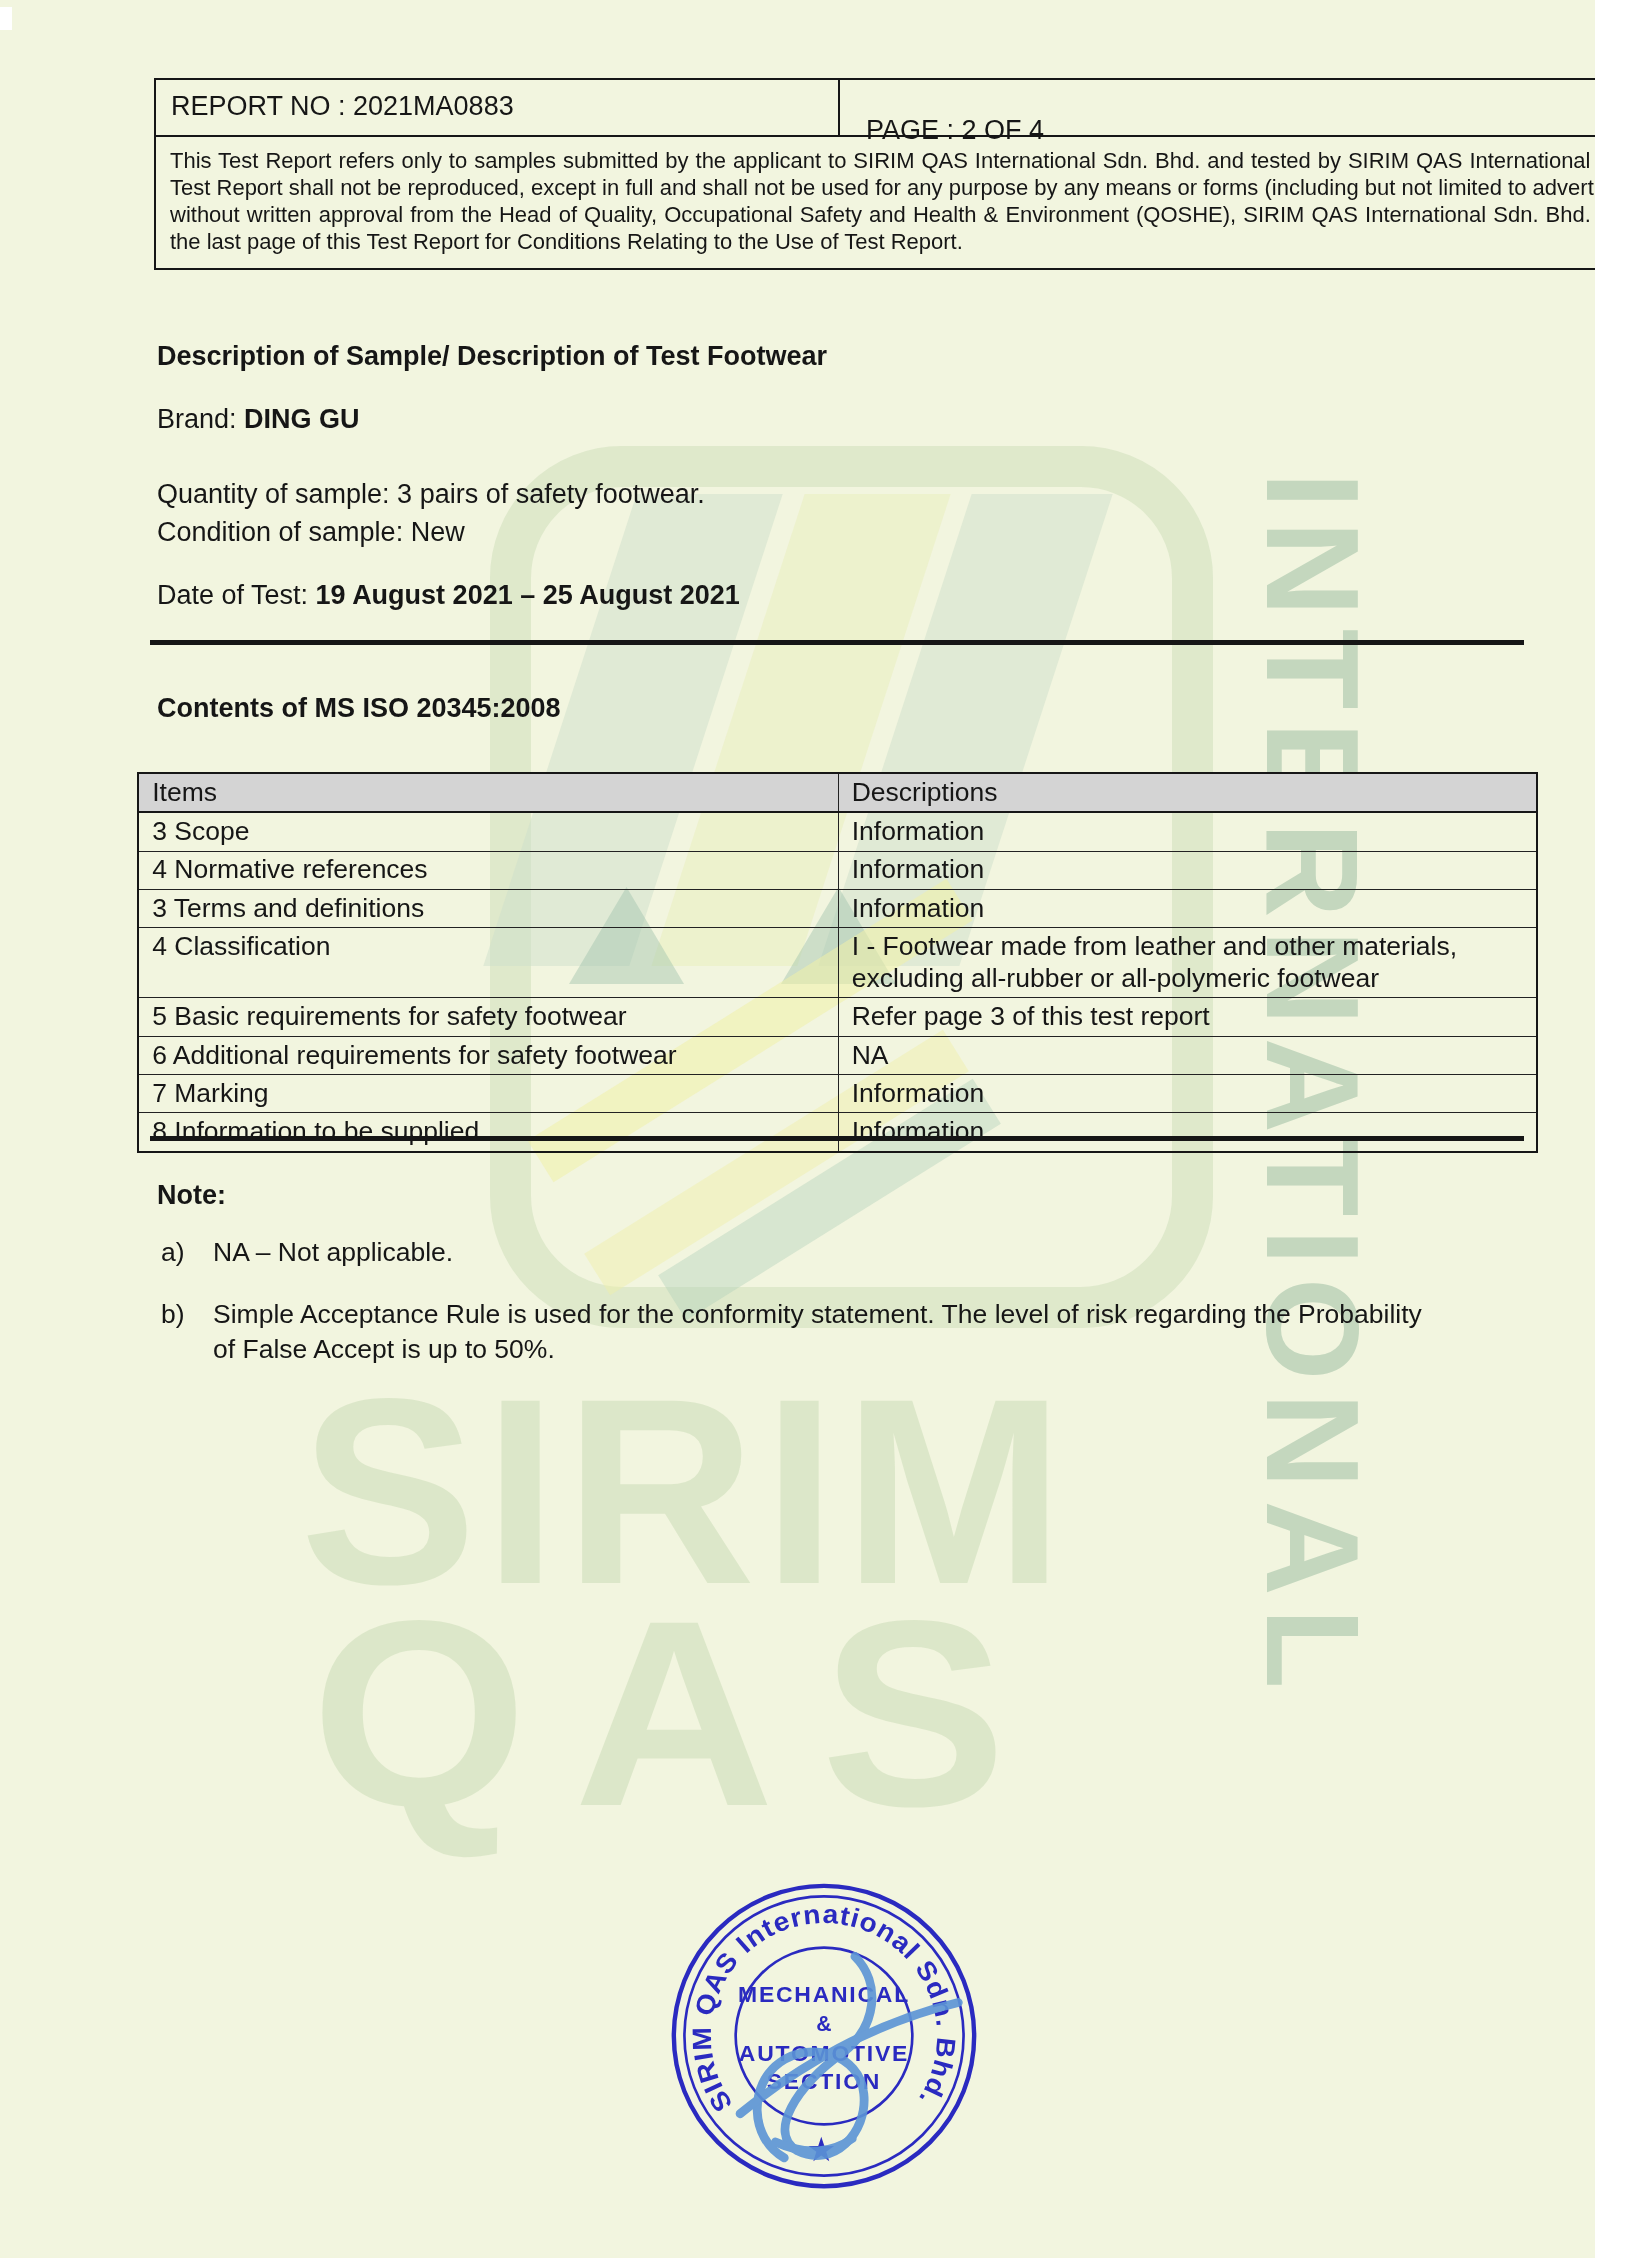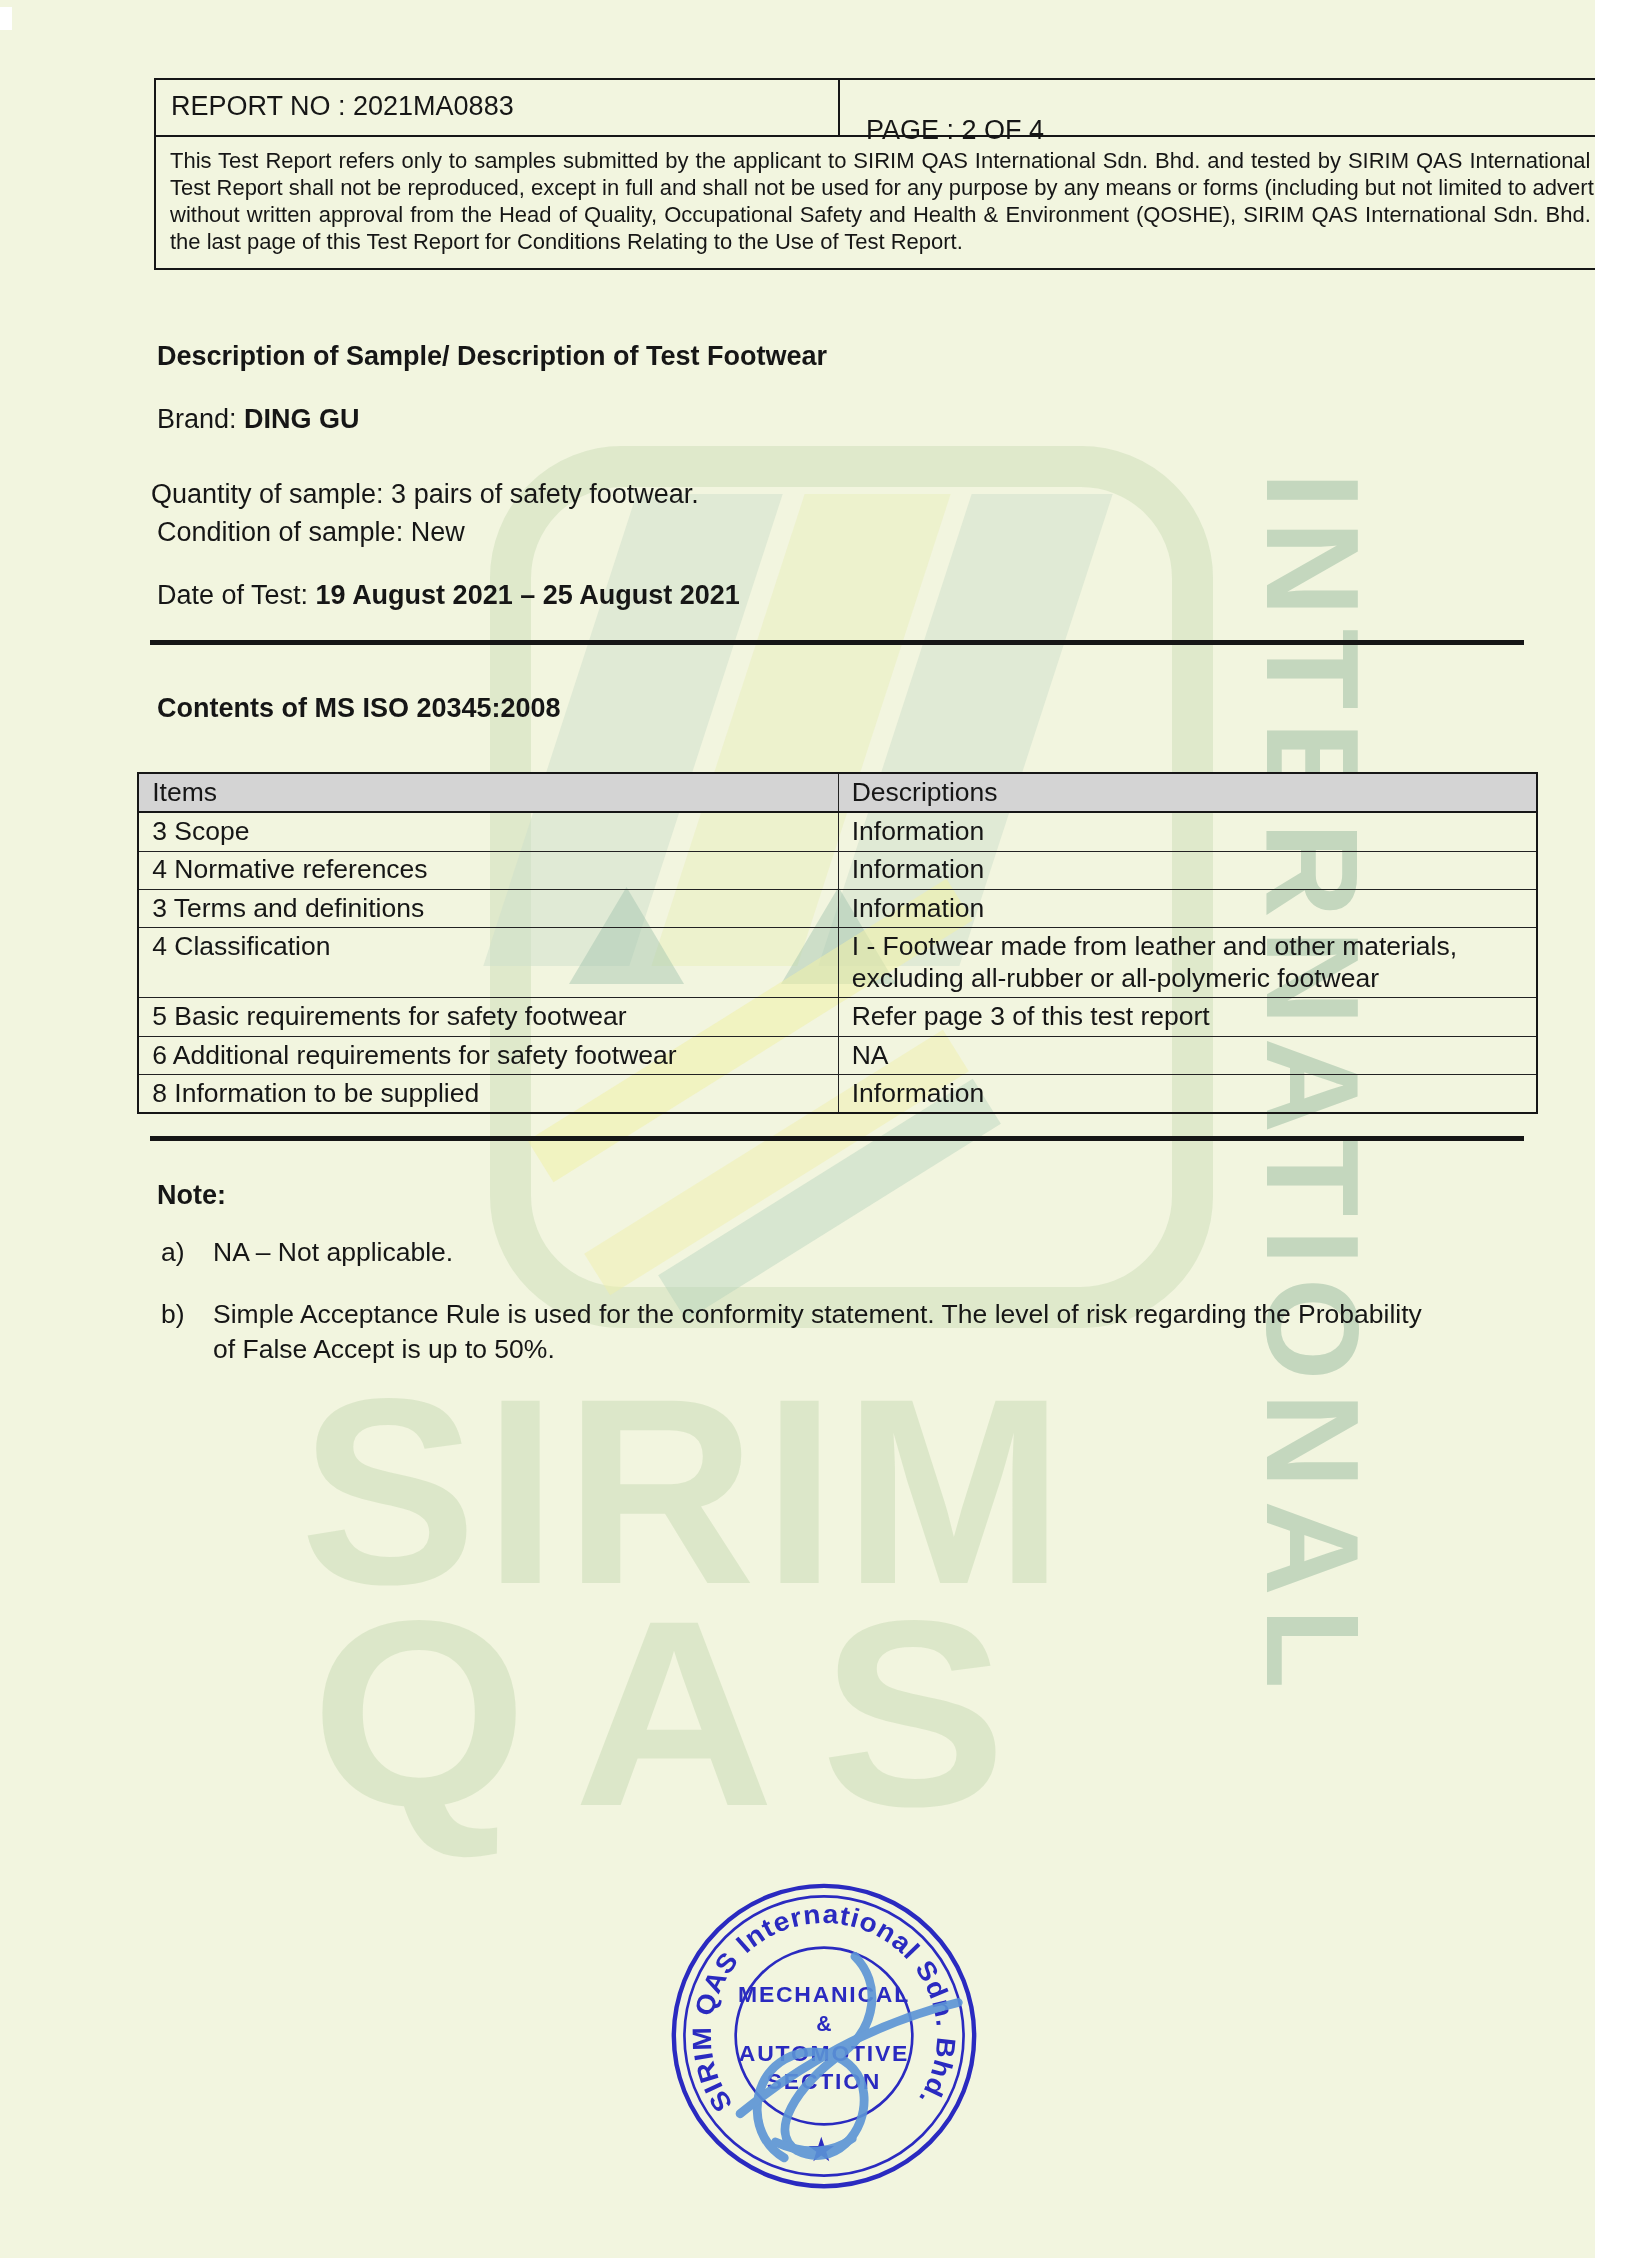--- a/index.html
+++ b/index.html
@@ -112,21 +112,21 @@
       <div class="hb-cell1">REPORT NO : 2021MA0883</div>
       <div class="hb-cell2">PAGE : 2 OF 4</div>
     </div>
     <div class="hb-row2">This Test Report refers only to samples submitted by the applicant to SIRIM QAS International Sdn. Bhd. and tested by SIRIM QAS International Sdn. Bhd. This Test Report shall not be reproduced, except in full and shall not be used for any purpose by any means or forms (including but not limited to advertising purposes) without written approval from the Head of Quality, Occupational Safety and Health &amp; Environment (QOSHE), SIRIM QAS International Sdn. Bhd. Please refer to the last page of this Test Report for Conditions Relating to the Use of Test Report.</div>
   </div>
 
   <div class="textline h-bold" style="left:157px;top:341px;">Description of Sample/ Description of Test Footwear</div>
 
   <div class="textline" style="left:157px;top:404px;"><span>Brand: </span><span class="h-bold">DING GU</span></div>
 
-  <div class="textline" style="left:151px;top:479px;">Quantity of sample: 3 pairs of safety footwear.</div>
+  <div class="textline" style="left:157px;top:479px;">Quantity of sample: 3 pairs of safety footwear.</div>
   <div class="textline" style="left:157px;top:517px;">Condition of sample: New</div>
 
   <div class="textline" style="left:157px;top:580px;"><span>Date of Test: </span><span class="h-bold">19 August 2021 – 25 August 2021</span></div>
 
   <div class="rule" style="left:150px;top:640px;width:1374px;"></div>
 
   <div class="textline h-bold" style="left:157px;top:693px;">Contents of MS ISO 20345:2008</div>
 
   <table class="items-table">
     <colgroup>
@@ -156,20 +156,24 @@
         <td>4 Classification</td>
         <td>I - Footwear made from leather and other materials, excluding all-rubber or all-polymeric footwear</td>
       </tr>
       <tr>
         <td>5 Basic requirements for safety footwear</td>
         <td>Refer page 3 of this test report</td>
       </tr>
       <tr>
         <td>6 Additional requirements for safety footwear</td>
         <td>NA</td>
+      </tr>
+      <tr>
+        <td>7 Marking</td>
+        <td>Information</td>
       </tr>
       <tr>
         <td>8 Information to be supplied</td>
         <td>Information</td>
       </tr>
     </tbody>
   </table>
 
   <div class="rule" style="left:150px;top:1136px;width:1374px;"></div>
 

